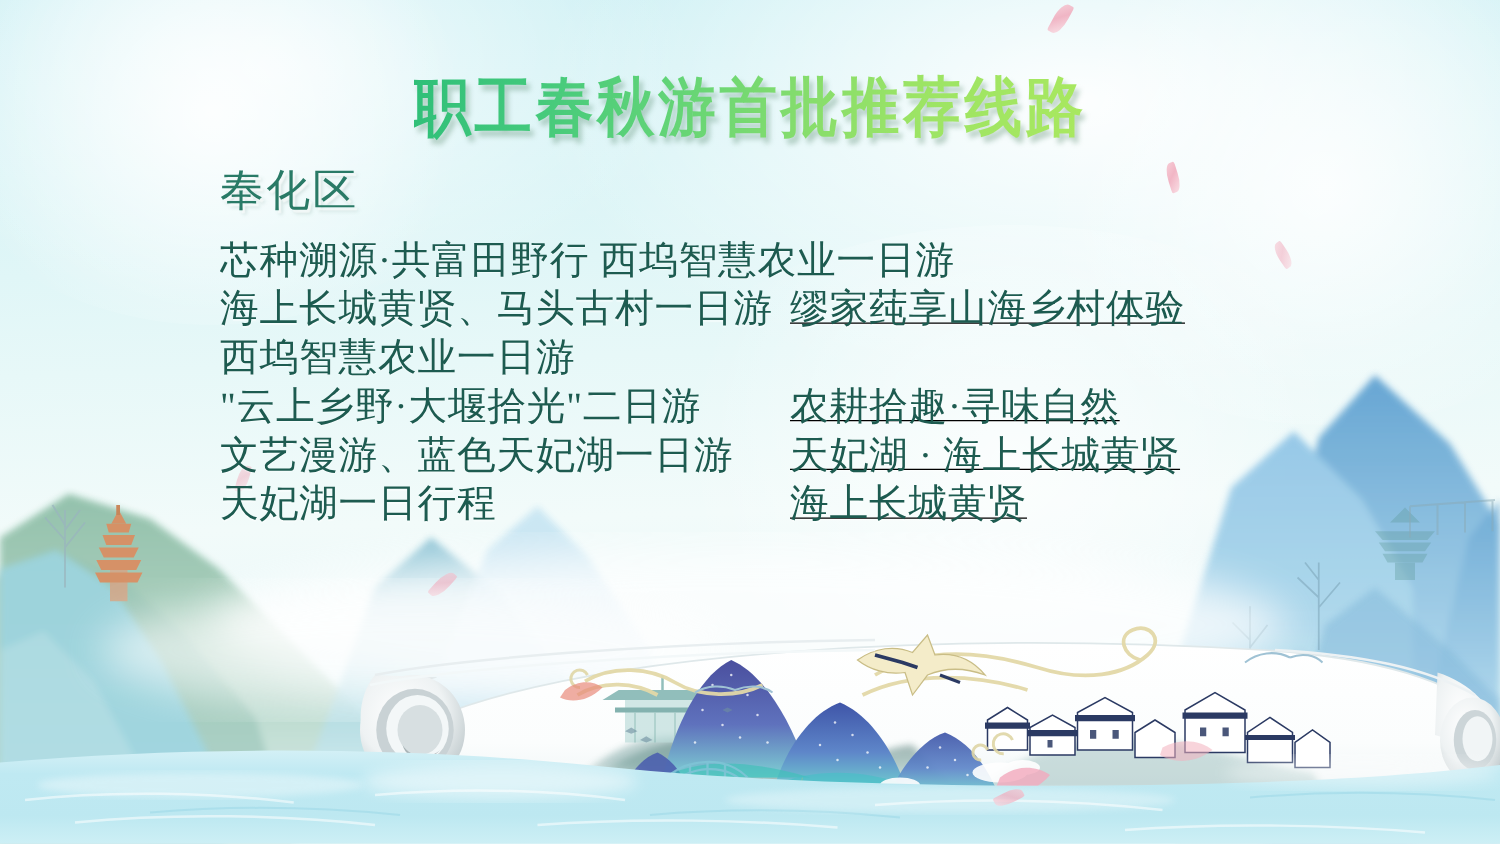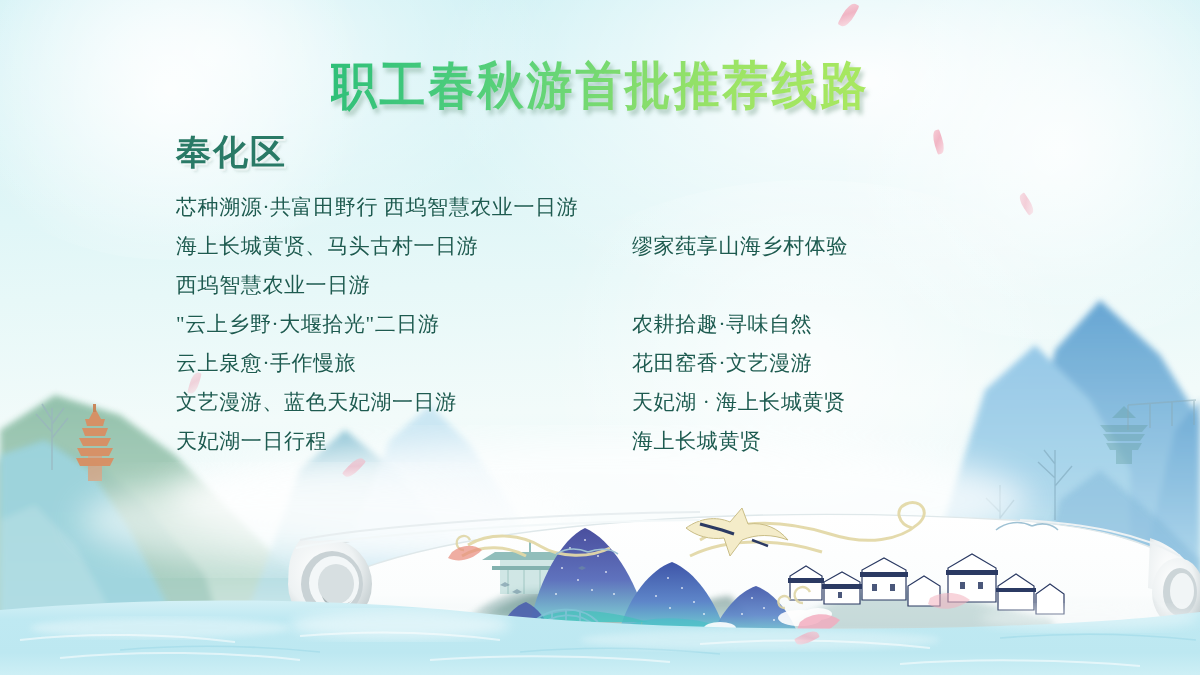--- a/index.html
+++ b/index.html
@@ -37,33 +37,33 @@
     -webkit-background-clip:text;background-clip:text;
     color:transparent;-webkit-text-fill-color:transparent;
     filter:drop-shadow(3px 4px 2px rgba(90,140,110,.38));
     transform:scaleY(1.12);
   }
 
   
   .region{
     position:absolute;left:176px;top:129px;z-index:30;
     font-family:"DejaVu Sans","Liberation Sans",sans-serif;
-    font-weight:700;font-size:35px;letter-spacing:2px;
+    font-weight:400;font-size:35px;letter-spacing:2px;
     color:#297a66;
     text-shadow:2px 2px 1px rgba(255,255,255,.65), 3px 3px 3px rgba(120,160,150,.30);
   }
 
   
   .routes{position:absolute;left:176px;top:188px;width:920px;z-index:30;}
   .route-row{display:flex;height:39px;line-height:39px;}
   .col-l{width:456px;}
-  .col-r{width:440px;}
+  .col-r{width:440px;text-decoration:underline;}
   .route{
     font-family:"Liberation Serif","DejaVu Serif",serif;
-    font-size:21px;color:#1d5b50;letter-spacing:.6px;white-space:nowrap;
+    font-size:31px;color:#1d5b50;letter-spacing:.6px;white-space:nowrap;
     text-shadow:0 1px 1px rgba(255,255,255,.55);
   }
 
   
   .petal{position:absolute;pointer-events:none;z-index:20;
     background:linear-gradient(135deg,#f7c9d3 0%,#f0a9bb 45%,#fbe0e6 100%);
     border-radius:60% 10% 60% 10%;opacity:.85;}
 </style>
 </head>
 <body>
@@ -396,24 +396,20 @@
 
     <div class="route-row">
       <div class="col-l"><span class="route">西坞智慧农业一日游</span></div>
     </div>
 
     <div class="route-row">
       <div class="col-l"><span class="route">"云上乡野·大堰拾光"二日游</span></div>
       <div class="col-r"><span class="route">农耕拾趣·寻味自然</span></div>
     </div>
 
-    <div class="route-row">
-      <div class="col-l"><span class="route">云上泉愈·手作慢旅</span></div>
-      <div class="col-r"><span class="route">花田窑香·文艺漫游</span></div>
-    </div>
 
     <div class="route-row">
       <div class="col-l"><span class="route">文艺漫游、蓝色天妃湖一日游</span></div>
       <div class="col-r"><span class="route">天妃湖 · 海上长城黄贤</span></div>
     </div>
 
     <div class="route-row">
       <div class="col-l"><span class="route">天妃湖一日行程</span></div>
       <div class="col-r"><span class="route">海上长城黄贤</span></div>
     </div>

